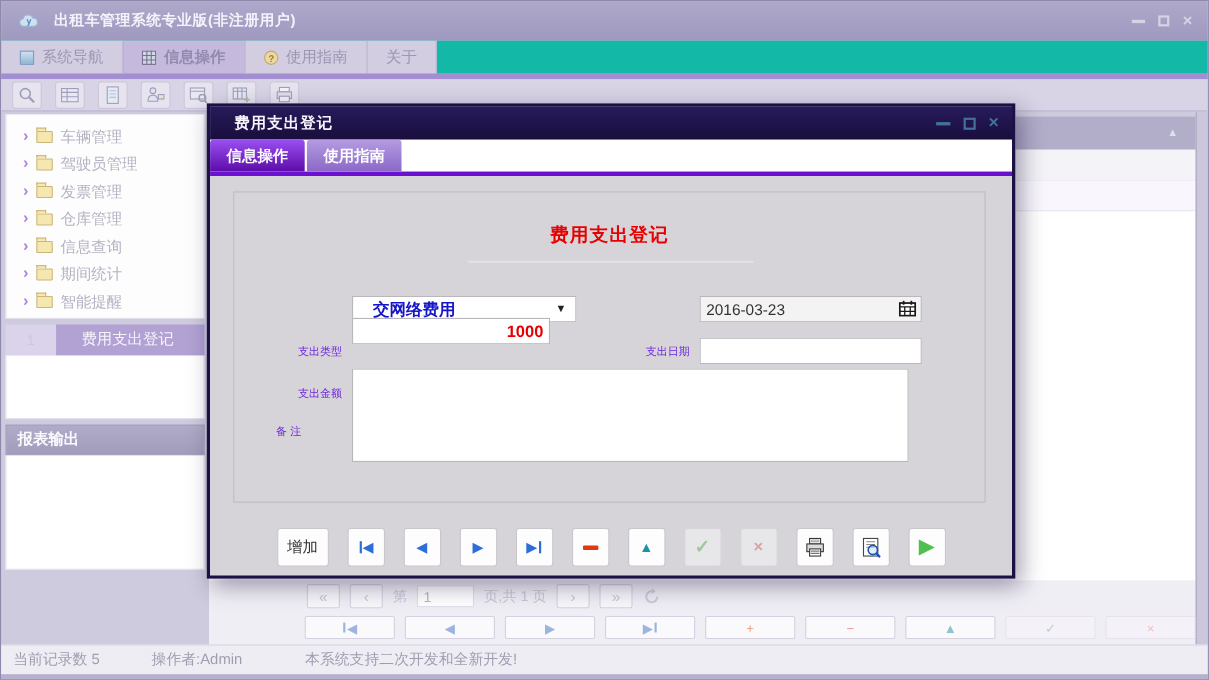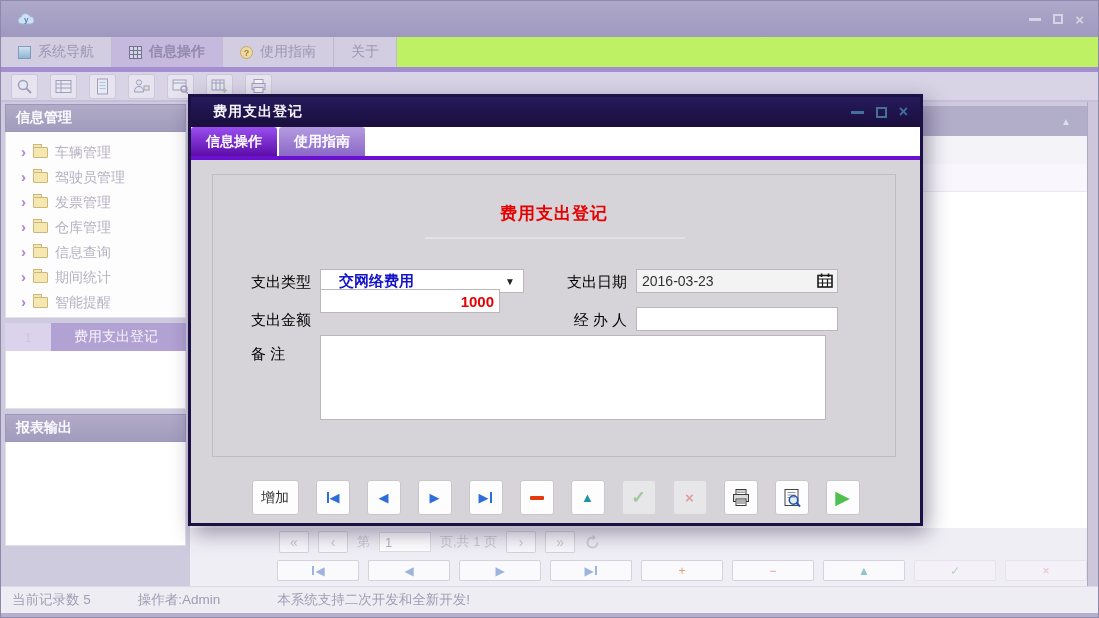--- a/index.html
+++ b/index.html
@@ -11,21 +11,21 @@
   .titlebar { position:absolute; left:0; top:0; width:100%; height:36px;
               background:linear-gradient(180deg,#aea8ca,#9f99c0); display:flex; align-items:center; }
   .app-icon { margin-left:16px; width:24px; height:17px; }
   .titlebar .title { margin-left:8px; color:#f4f2fa; font-size:13.5px; font-weight:bold; letter-spacing:.5px; }
   .win-controls { position:absolute; right:14px; top:0; height:36px; display:flex; align-items:center; gap:12px; }
   .wc-min  { width:12px; height:3px; background:#d6d3e4; }
   .wc-rest { width:10px; height:10px; border:2px solid #d6d3e4; }
   .wc-close{ color:#d6d3e4; font-size:15px; font-weight:bold; line-height:1; }
 
   
-  .tabrow { position:absolute; left:0; top:36px; width:100%; height:30px; background:#bef264; display:flex; }
+  .tabrow { position:absolute; left:0; top:36px; width:100%; height:30px; background:#14b8a6; display:flex; }
   .mtab { height:30px; display:flex; align-items:center; gap:7px; padding:0 17px;
           color:#9d96b4; font-size:14px; border-right:1px solid #bfb9d3; background:#d2cde1; }
   .mtab.active { background:#c5b9de; color:#938aaf; font-weight:bold; }
   .sq-icon { width:13px; height:13px; background:linear-gradient(180deg,#cfe2ef,#8fb6d4); border:1px solid #7f9cc0; }
   .help-icon { width:13px; height:13px; border-radius:50%; background:#ecd9a2; border:1px solid #c4a868;
                color:#a0833c; font-size:9px; font-weight:bold; text-align:center; line-height:12px; }
   .purple-strip { position:absolute; left:0; top:66px; width:100%; height:5px; background:#a38ed1; }
 
   
   .toolbar { position:absolute; left:0; top:71px; width:100%; height:30px; background:#d8d4e6;
@@ -97,21 +97,21 @@
   .dtab { height:29px; padding:0 15px; display:flex; align-items:center; font-size:14px; font-weight:bold;
           color:#fdfcff; border-radius:3px 3px 0 0; margin-right:2px; }
   .dtab.active { background:linear-gradient(180deg,#9a4ff0,#5c0ca8); }
   .dtab.idle   { background:linear-gradient(180deg,#b49be1,#8b68c7); }
   .dlg-line { height:4px; background:#6b0fd0; }
   .dlg-body { position:relative; height:363px; background:#d6d4d8; }
   .panel { position:absolute; left:21px; top:14px; width:684px; height:283px; border:1px solid #bfbdc1; }
   .form-heading { position:absolute; left:0; top:27px; width:100%; text-align:center;
                   color:#e60000; font-size:17px; font-weight:bold; letter-spacing:1px; }
   .heading-rule { position:absolute; left:212px; top:62px; width:260px; height:2px; background:#e3e1e5; }
-  .flabel { position:absolute; color:#000000; font-size:15px; width:76px; text-align:right; }
+  .flabel { position:absolute; color:#6d28d9; font-size:10px; width:76px; text-align:right;margin-top:40px; }
   .finput { position:absolute; height:24px; border:1px solid #b9b7bb; background:#ffffff;
             font-size:14px; padding:0 5px; color:#333; font-family:"Liberation Sans",sans-serif; }
   .combo { position:absolute; height:24px; background:#fff; border:1px solid #b9b7bb;
            display:flex; align-items:center; }
   .combo-val { flex:1; color:#1414c8; font-size:15px; font-weight:bold; padding-left:18px; }
   .combo-arrow { color:#222; font-size:10px; padding-right:8px; }
   .date-wrap { background:#f4f3f4; }
   .cal-btn { position:absolute; right:4px; top:3px; width:18px; height:17px; display:flex; align-items:center; justify-content:center; }
   .amount { color:#e80000; font-weight:bold; text-align:right; font-size:15px; }
   .remark { position:absolute; left:107px; top:160px; width:506px; height:85px; border:1px solid #b9b7bb;
@@ -133,20 +133,21 @@
 </head>
 <body>
 
 <div class="app">
 
   <div class="titlebar">
     <svg class="app-icon" viewBox="0 0 24 17">
       <path d="M5 13 Q1 13 1 9.5 Q1 6.5 4 6 Q4.5 2.5 8.5 2.5 Q12 2.5 13 5.5 Q16.5 5 17 8.5 Q17.5 13 13 13 Z" fill="#cfe0f0" stroke="#9ab4d6" stroke-width="1"></path>
       <text x="7" y="11" font-size="8" fill="#4a84c4" font-weight="bold">y</text>
     </svg>
+    <span class="title">出租车管理系统专业版(非注册用户)</span>
     <div class="win-controls">
       <span class="wc-min"></span>
       <span class="wc-rest"></span>
       <span class="wc-close">×</span>
     </div>
   </div>
 
   <div class="tabrow">
     <div class="mtab">
       <span class="sq-icon"></span>
@@ -213,23 +214,20 @@
     <div class="tbtn">
       <svg width="17" height="16" viewBox="0 0 17 16">
           <rect x="4" y="1.5" width="9" height="4" fill="#fff" stroke="#8f8cab"></rect>
           <rect x="2" y="5.5" width="13" height="6" fill="#e4e2ee" stroke="#8f8cab"></rect>
           <rect x="4" y="9.5" width="9" height="5" fill="#fff" stroke="#8f8cab"></rect>
         </svg>
     </div>
   </div>
 
   <div class="sidebar">
-    <div class="s-header">
-      <span>信息管理</span>
-    </div>
     <div class="s-tree">
       <div class="tree-item">
         <span class="tree-chev">›</span>
         <span class="folder"></span>
         <span class="tree-label">车辆管理</span>
       </div>
       <div class="tree-item">
         <span class="tree-chev">›</span>
         <span class="folder"></span>
         <span class="tree-label">驾驶员管理</span>

